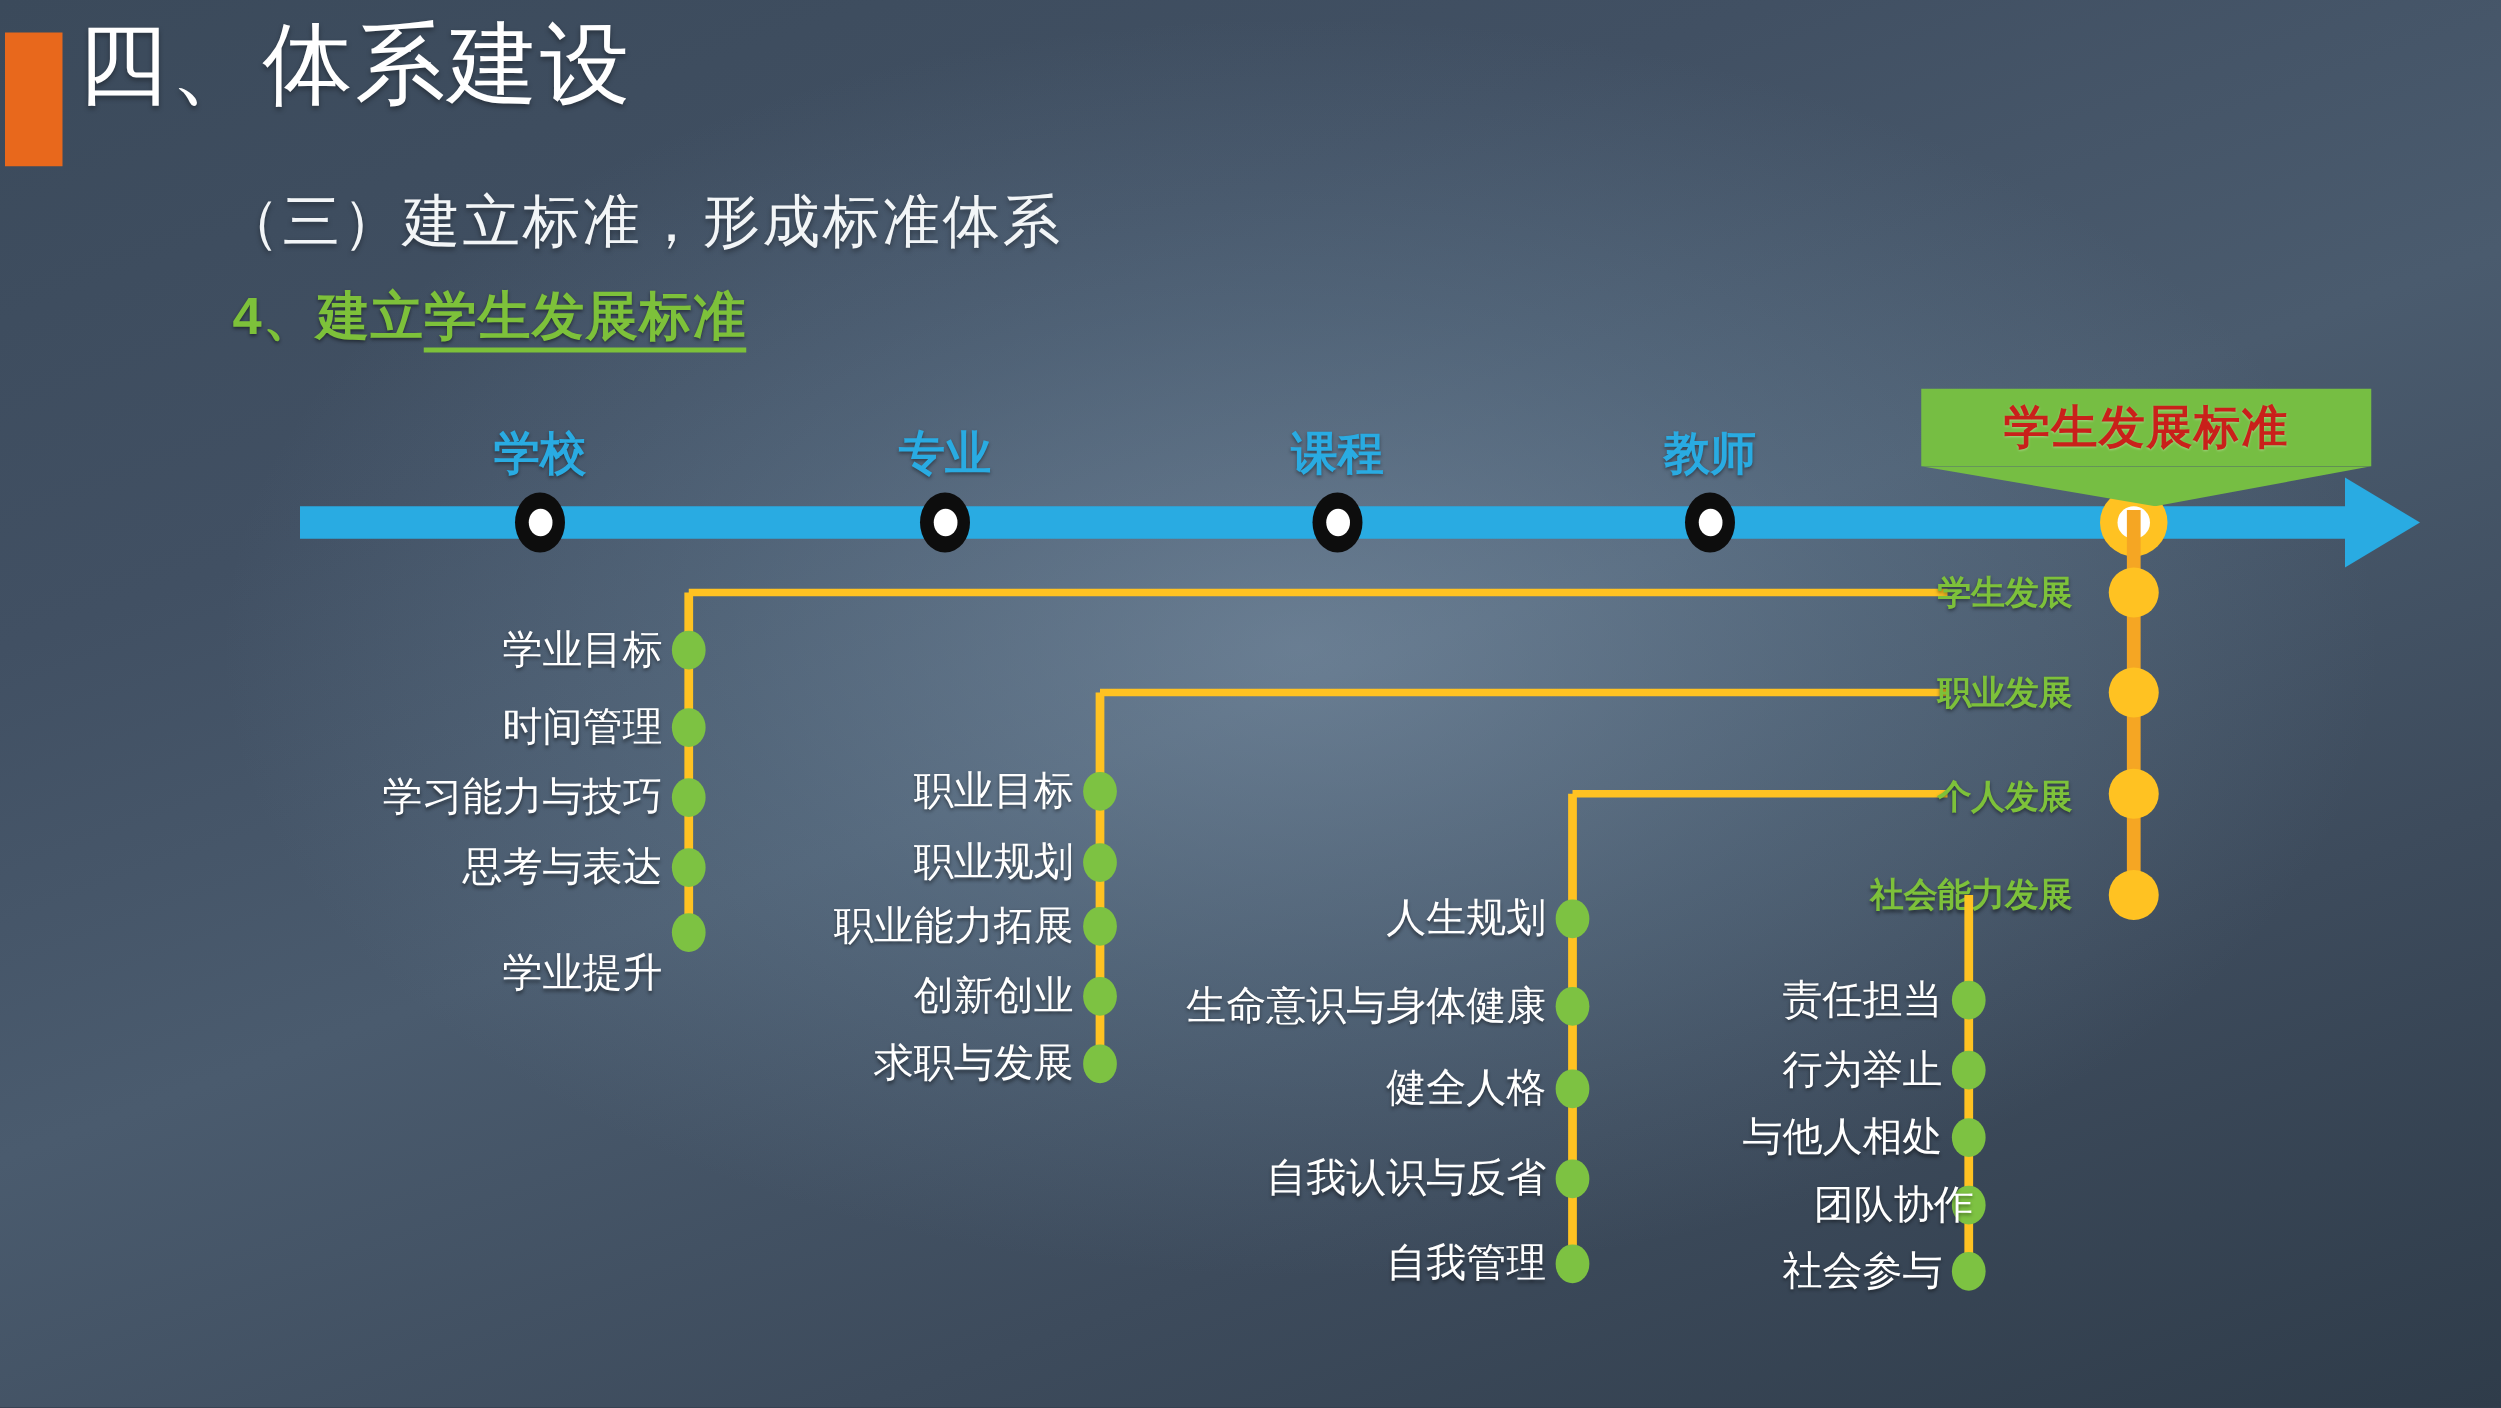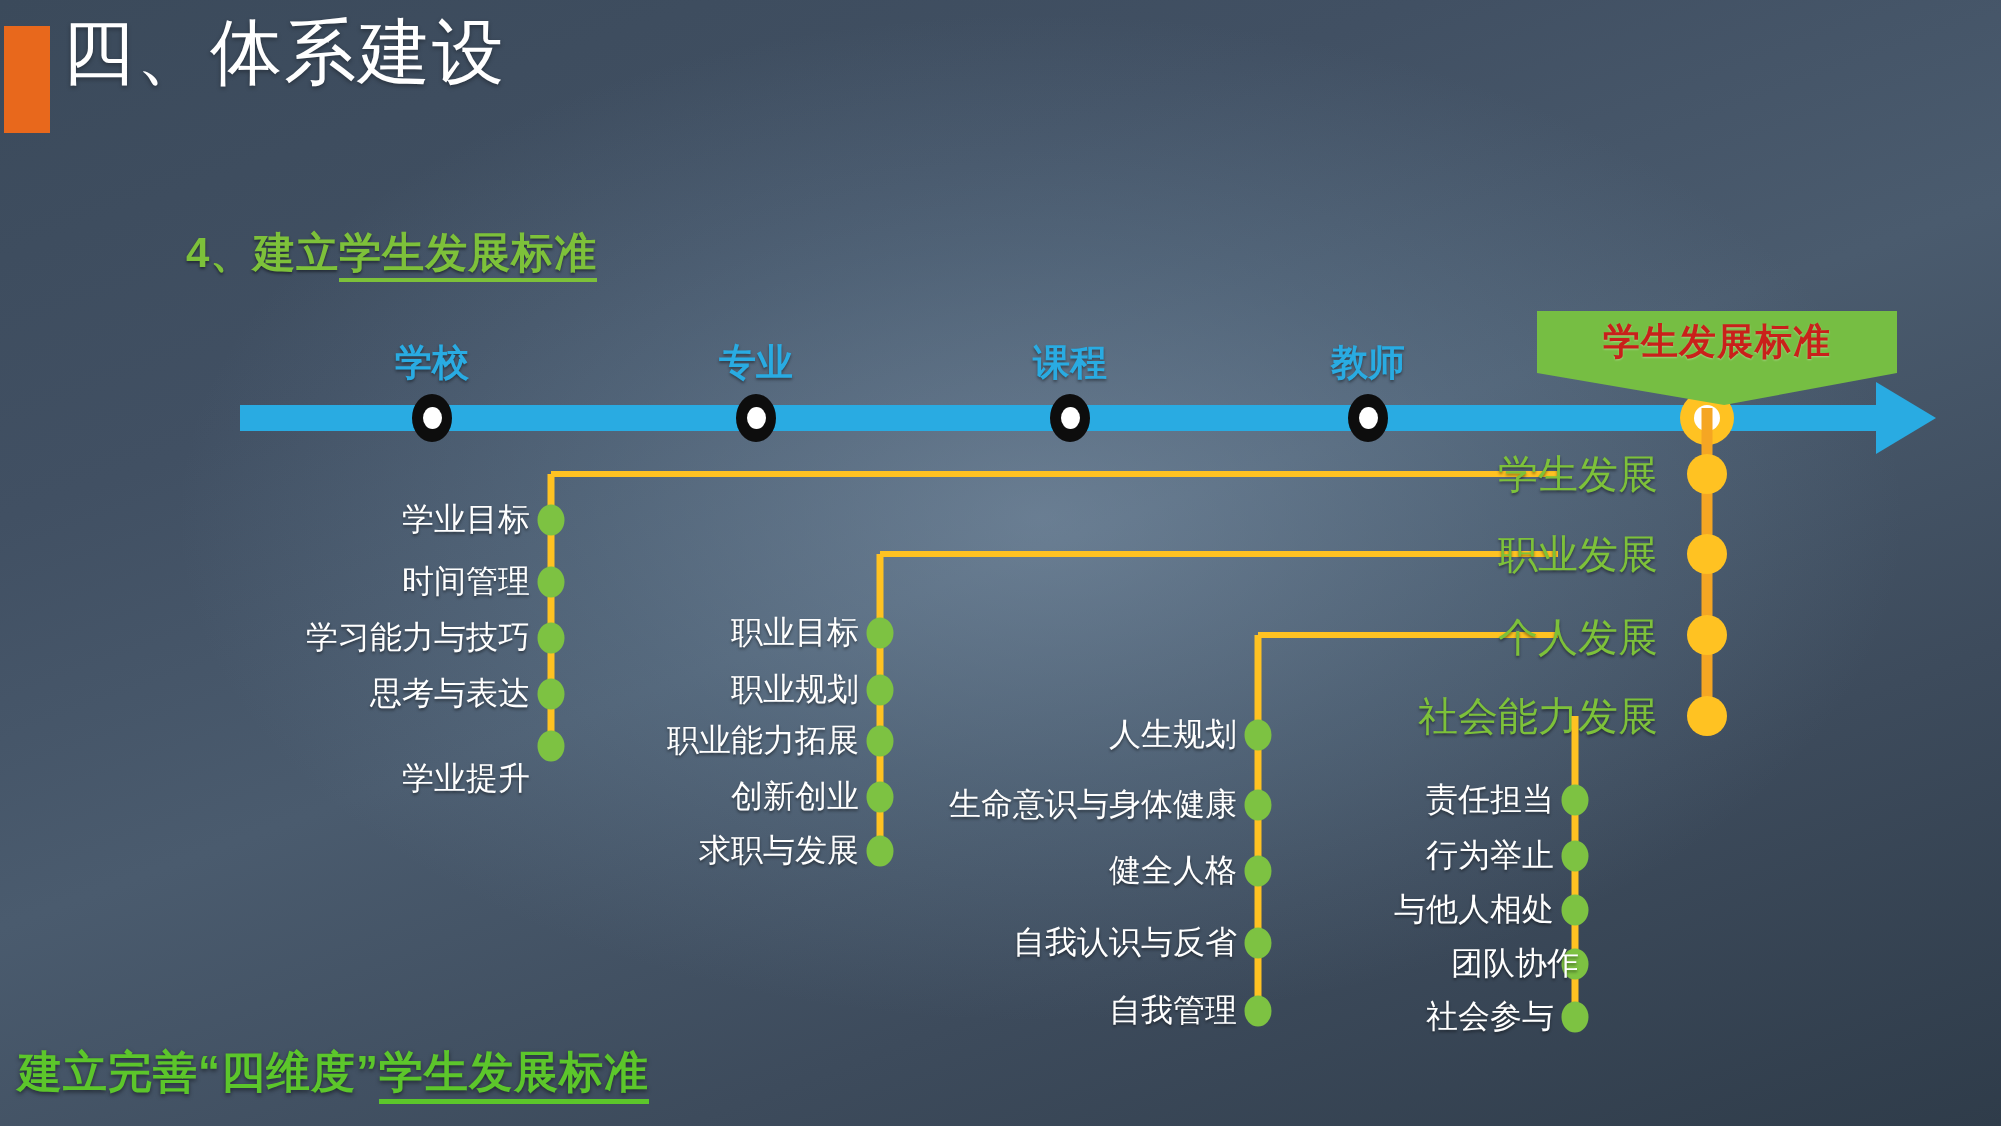--- a/index.html
+++ b/index.html
@@ -94,21 +94,21 @@
     background:#F5A623;transform:translateX(-50%);
   }
   .trunk-dot{
     position:absolute;width:40px;height:40px;border-radius:50%;
     background:#FFC222;transform:translate(-50%,-50%);
   }
 
   
   .branch-label{
     position:absolute;transform:translate(-100%,-50%);
-    font-size:40px;font-weight:normal;color:#7DC13A;white-space:nowrap;
+    font-size:27px;font-weight:bold;color:#7DC13A;white-space:nowrap;
     text-shadow:0 2px 3px rgba(0,0,0,.45);
   }
   .branch-hline{position:absolute;height:6px;background:#FFC222;transform:translateY(-50%);}
 
   
   .stem-v{position:absolute;width:7px;background:#FFC222;transform:translateX(-50%);}
 
   
   .leaf-dot{
     position:absolute;width:27px;height:31px;border-radius:50%;
@@ -121,20 +121,21 @@
   }
 </style>
 </head>
 <body>
 
 <div id="slide">
 
   <div class="accent-bar"></div>
 
   <div class="title-main">四、体系建设</div>
+  <div class="title-sub">（三）建立标准，形成标准体系</div>
   <div class="title-num">
     <span>4、建立</span><span class="ul">学生发展标准</span>
   </div>
 
   <div class="tl-bar"></div>
   <div class="tl-arrow"></div>
   <div id="timeline-nodes">
       <div class="tl-node" style="left: 432px; top: 418px;">
         <div class="inner"></div>
       </div>
@@ -215,17 +216,14 @@
       <div class="leaf-dot" style="left: 1575px; top: 856px;"></div>
       <div class="leaf-text" style="left: 1554px; top: 856px;">行为举止</div>
       <div class="leaf-dot" style="left: 1575px; top: 910px;"></div>
       <div class="leaf-text" style="left: 1554px; top: 910px;">与他人相处</div>
       <div class="leaf-dot" style="left: 1575px; top: 964px;"></div>
       <div class="leaf-text" style="left: 1554px; top: 964px; margin-left: 25px;">团队协作</div>
       <div class="leaf-dot" style="left: 1575px; top: 1017px;"></div>
       <div class="leaf-text" style="left: 1554px; top: 1017px;">社会参与</div>
     </div>
 
-  <div class="footer-cap">
-    <span>建立完善“四维度”</span><span class="ul">学生发展标准</span>
-  </div>
 
 </div>
 
 </body></html>

